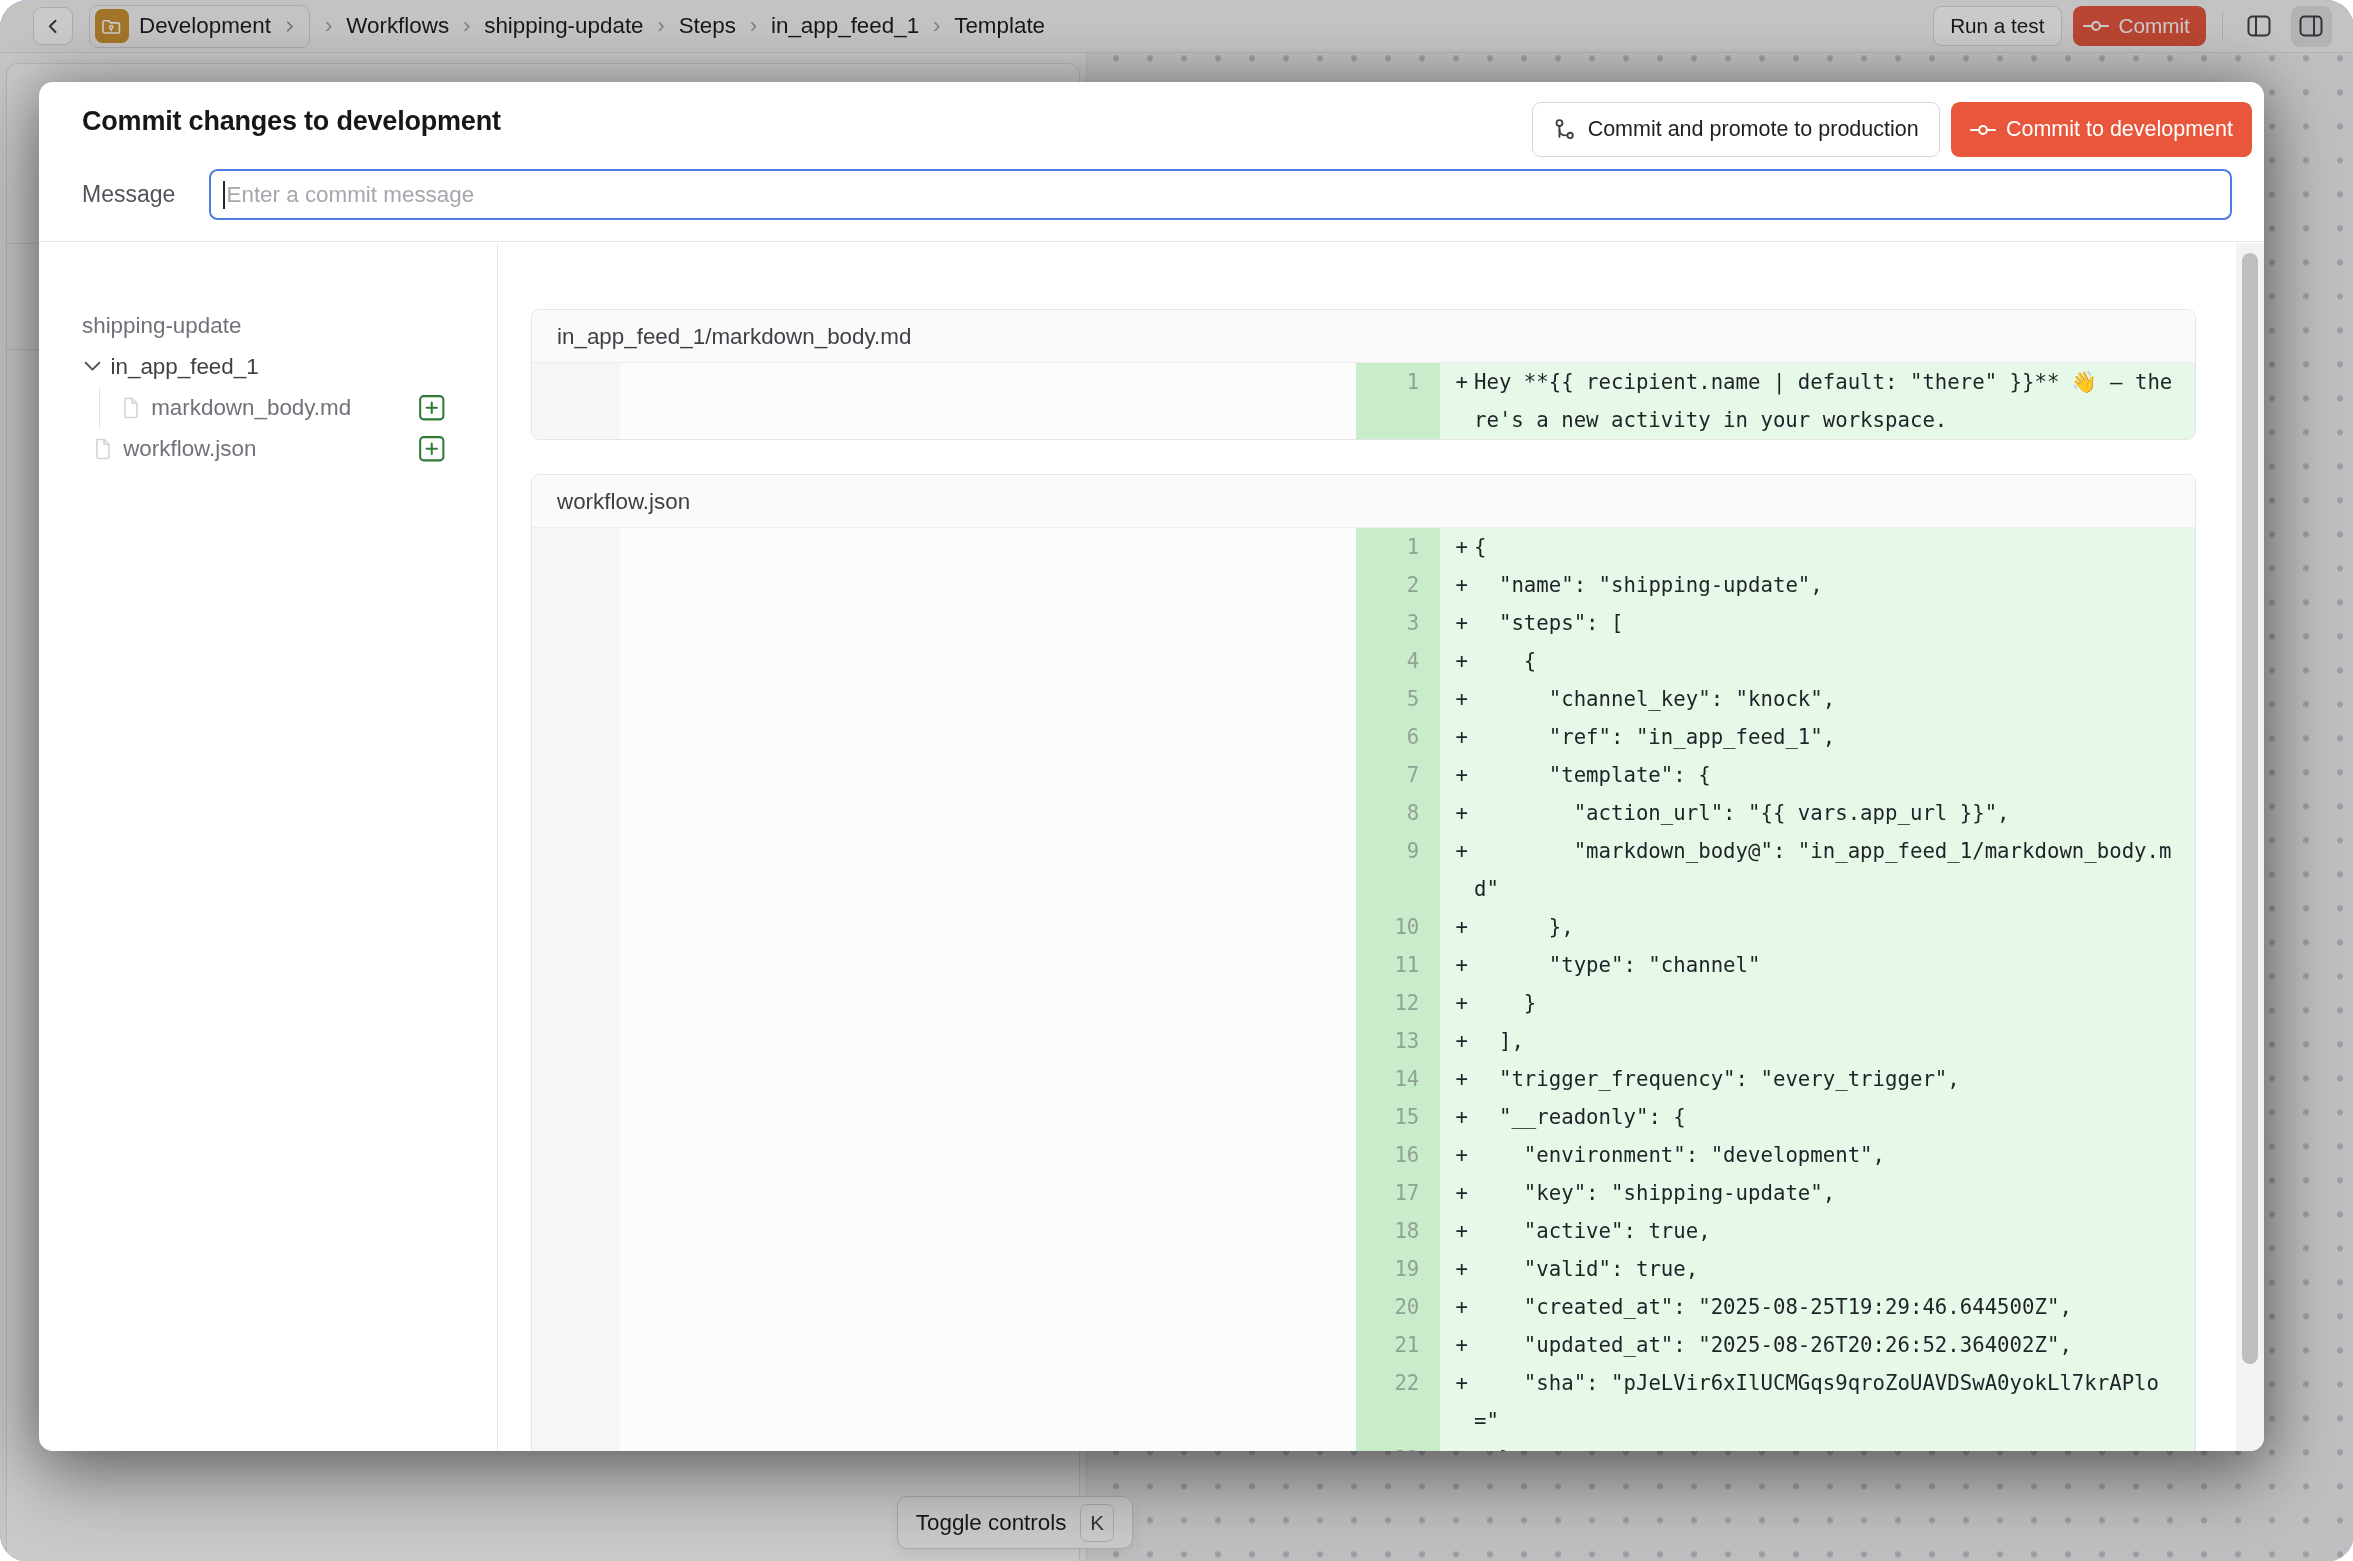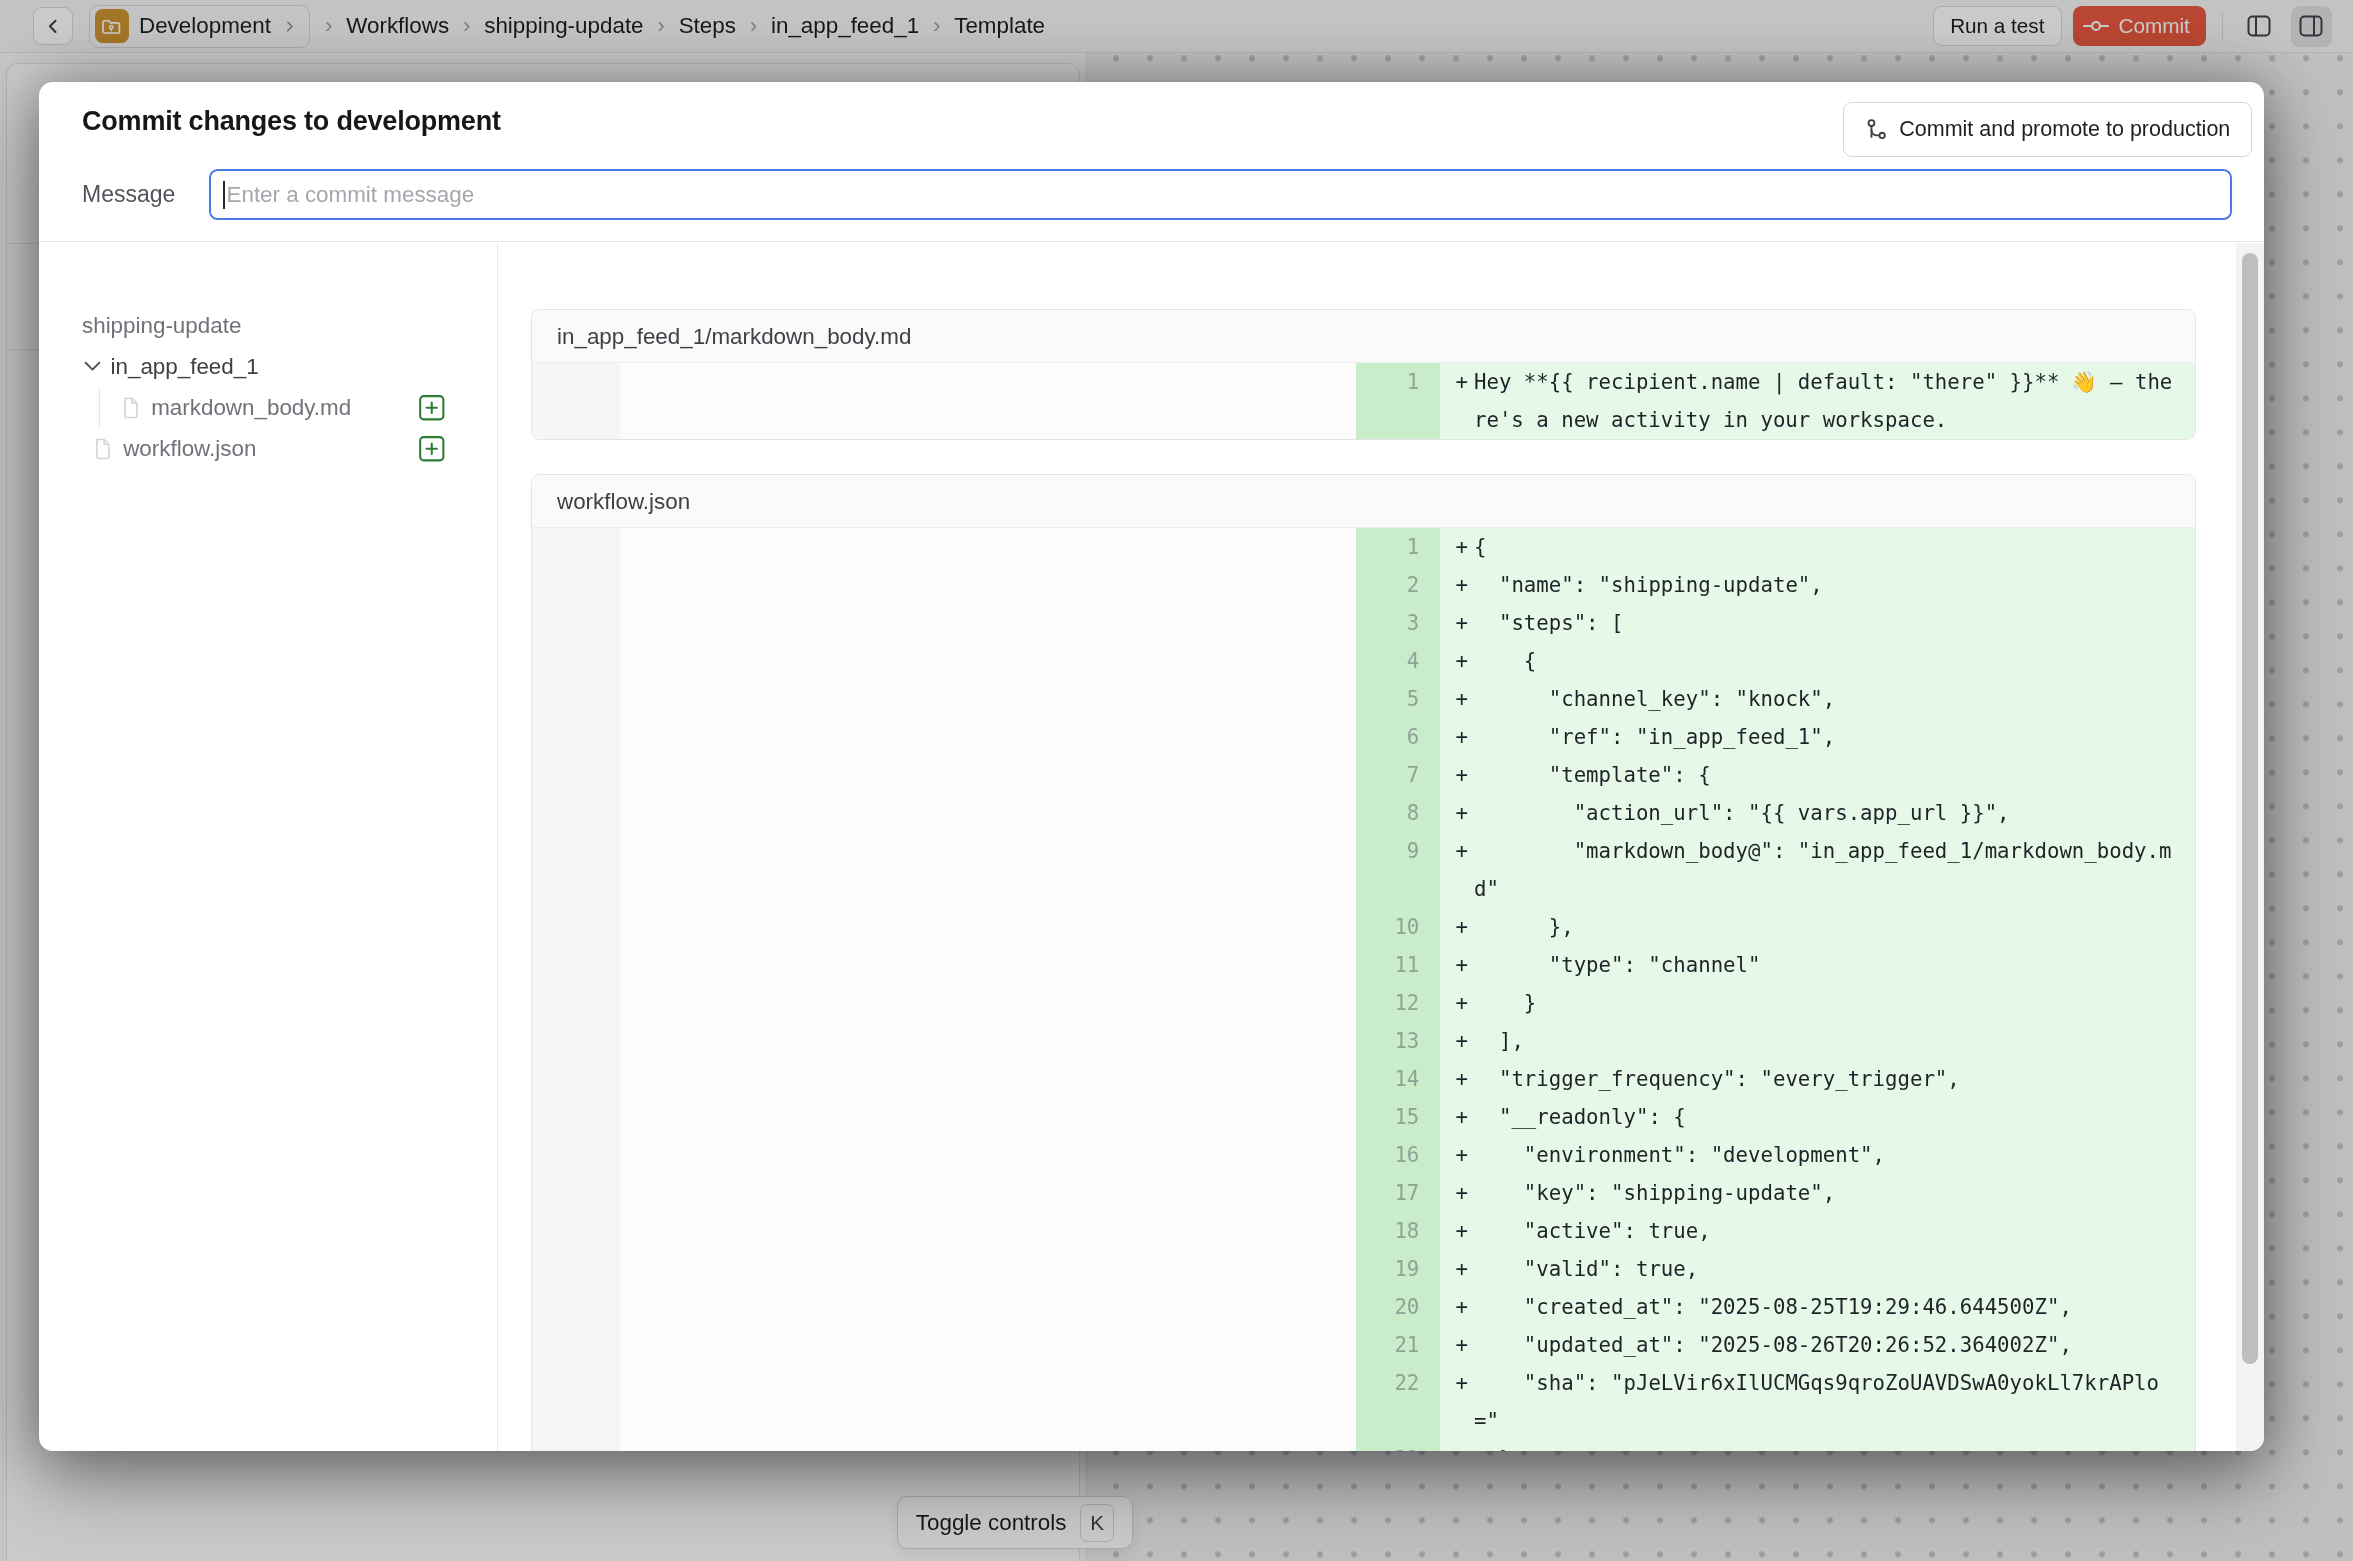--- a/index.html
+++ b/index.html
@@ -1,19 +1,19 @@
 <!DOCTYPE html>
 <html lang="en" style="font-size:13.8px"><head>
 <meta charset="utf-8">
 <style>
   * { box-sizing: border-box; margin: 0; padding: 0; }
   html,body { width: 2354px; height: 1562px; }
   body { font-family: "Liberation Sans", sans-serif; }
 
-  .screen { position: relative; width: 2354px; height: 1562px; overflow: hidden; background:#3b82f6; }
+  .screen { position: relative; width: 2354px; height: 1562px; overflow: hidden; background:#3b82f6;border-radius:28px; }
 
   
   .topbar { position:absolute; top:0; left:0; right:0; height:53px; background:#F7F7F6;
             border-bottom:0.9px solid #E4E4E2; display:flex; align-items:center; padding:0 22.4px 0 33px; gap:15.5px; }
   .icon-btn { width:40px; height:38px; border:1.3px solid #D6D6DA; border-radius:8.6px; background:#FFF;
               display:flex; align-items:center; justify-content:center; cursor:pointer; }
   .env-pill { height:43px; border:1.3px solid #D6D6DA; border-radius:8.6px; background:transparent;
               display:flex; align-items:center; gap:10.3px; padding:0 10.3px 0 5.2px; font-size:22.4px; font-weight:500; color:#1B1B1F; }
   .env-icon { width:34px; height:34px; border-radius:7.7px; background:#CE9230; display:flex; align-items:center; justify-content:center; }
   .breadcrumb { display:flex; align-items:center; gap:13.8px; font-size:22.4px; color:#1B1B1F; }
@@ -188,20 +188,30 @@
           <span>
             <svg width="24" height="24" viewBox="0 0 26 26" fill="none" stroke="#3F3F46" stroke-width="2" stroke-linecap="round">
               <circle cx="7" cy="5.5" r="3.2"></circle>
                 <path d="M7 8.7v11.8"></path>
                 <path d="M7 13.5c.3 3.7 3.1 5.4 6.6 5.4h1.3"></path>
                 <circle cx="18.6" cy="18.9" r="2.9"></circle>
             </svg>
           </span>
           <span>Commit and promote to production</span>
         </button>
+        <button class="btn solid">
+          <span>
+            <svg width="26" height="12" viewBox="0 0 30 14" fill="none" stroke="currentColor" stroke-width="2.4" stroke-linecap="round">
+                <line x1="1" y1="7" x2="9" y2="7"></line>
+                <circle cx="15" cy="7" r="4.6"></circle>
+                <line x1="21" y1="7" x2="29" y2="7"></line>
+              </svg>
+          </span>
+          <span>Commit to development</span>
+        </button>
       </div>
       <div class="msg-row">
         <label class="msg-label">Message</label>
         <div class="input-wrap">
           <span class="caret"></span>
           <input class="msg-input" value="" placeholder="Enter a commit message" style="">
         </div>
       </div>
     </div>
 

